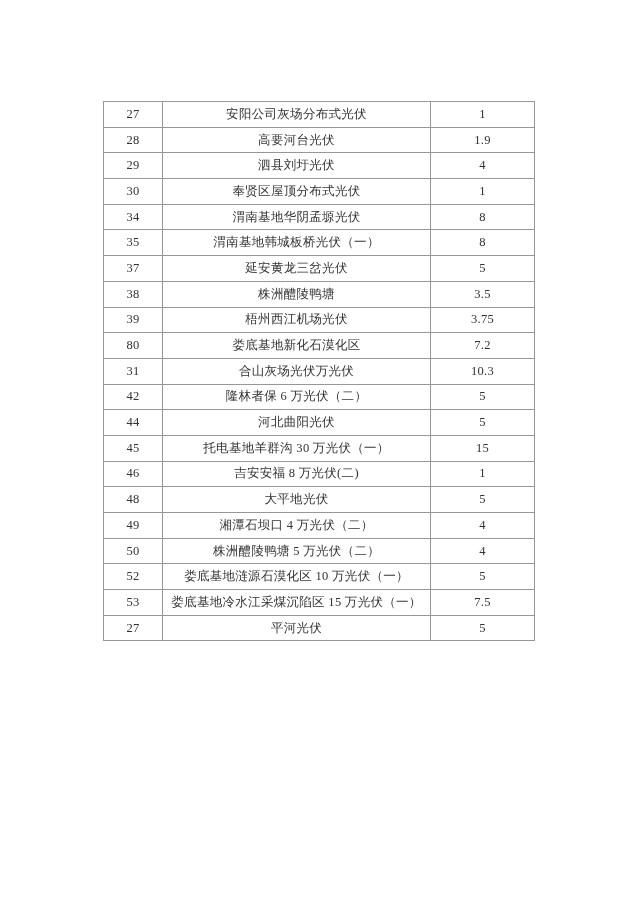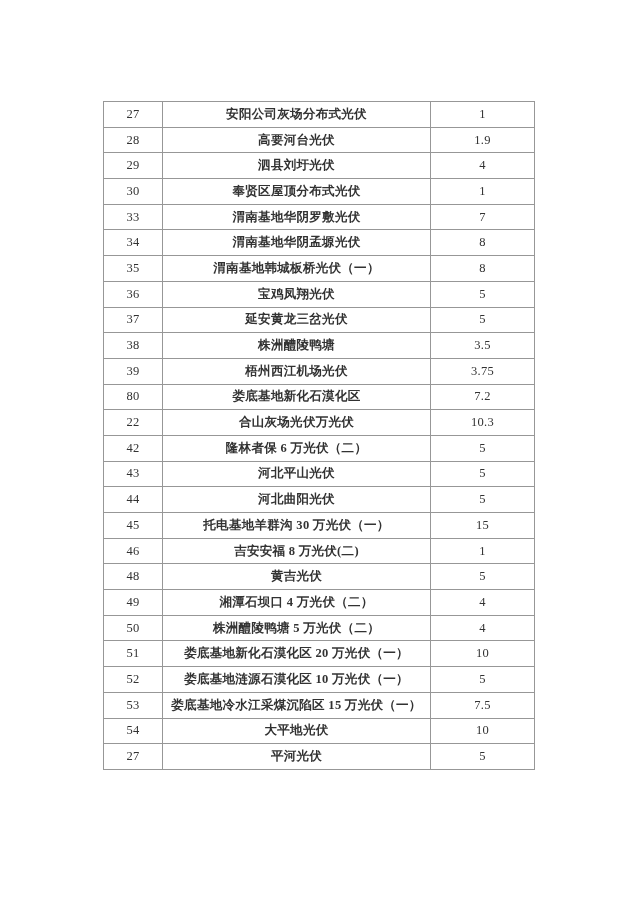--- a/index.html
+++ b/index.html
@@ -33,21 +33,21 @@
     padding: 0 2px;
     text-align: center;
     vertical-align: middle;
     font-size: 12.5px;
     color: #323232;
     letter-spacing: 0.3px;
     white-space: nowrap;
     overflow: hidden;
   }
   .col-no    { width: 59px; }
-  .col-name  { width: 268px; font-weight: bold; }
+  .col-name  { width: 268px; }
   .col-value { width: 104px; }
 </style>
 </head>
 <body>
 
 <div class="page">
   <table class="data-table">
     <colgroup>
       <col class="col-no">
       <col class="col-name">
@@ -68,38 +68,28 @@
           <td class="col-no">29</td>
           <td class="col-name">泗县刘圩光伏</td>
           <td class="col-value">4</td>
         </tr>
         <tr>
           <td class="col-no">30</td>
           <td class="col-name">奉贤区屋顶分布式光伏</td>
           <td class="col-value">1</td>
         </tr>
         <tr>
-          <td class="col-no">33</td>
-          <td class="col-name">渭南基地华阴罗敷光伏</td>
-          <td class="col-value">7</td>
-        </tr>
-        <tr>
           <td class="col-no">34</td>
           <td class="col-name">渭南基地华阴孟塬光伏</td>
           <td class="col-value">8</td>
         </tr>
         <tr>
           <td class="col-no">35</td>
           <td class="col-name">渭南基地韩城板桥光伏（一）</td>
           <td class="col-value">8</td>
-        </tr>
-        <tr>
-          <td class="col-no">36</td>
-          <td class="col-name">宝鸡凤翔光伏</td>
-          <td class="col-value">5</td>
         </tr>
         <tr>
           <td class="col-no">37</td>
           <td class="col-name">延安黄龙三岔光伏</td>
           <td class="col-value">5</td>
         </tr>
         <tr>
           <td class="col-no">38</td>
           <td class="col-name">株洲醴陵鸭塘</td>
           <td class="col-value">3.5</td>
@@ -108,83 +98,68 @@
           <td class="col-no">39</td>
           <td class="col-name">梧州西江机场光伏</td>
           <td class="col-value">3.75</td>
         </tr>
         <tr>
           <td class="col-no">80</td>
           <td class="col-name">娄底基地新化石漠化区</td>
           <td class="col-value">7.2</td>
         </tr>
         <tr>
-          <td class="col-no">22</td>
+          <td class="col-no">31</td>
           <td class="col-name">合山灰场光伏万光伏</td>
           <td class="col-value">10.3</td>
         </tr>
         <tr>
           <td class="col-no">42</td>
           <td class="col-name">隆林者保 6 万光伏（二）</td>
-          <td class="col-value">5</td>
-        </tr>
-        <tr>
-          <td class="col-no">43</td>
-          <td class="col-name">河北平山光伏</td>
           <td class="col-value">5</td>
         </tr>
         <tr>
           <td class="col-no">44</td>
           <td class="col-name">河北曲阳光伏</td>
           <td class="col-value">5</td>
         </tr>
         <tr>
           <td class="col-no">45</td>
           <td class="col-name">托电基地羊群沟 30 万光伏（一）</td>
           <td class="col-value">15</td>
         </tr>
         <tr>
           <td class="col-no">46</td>
           <td class="col-name">吉安安福 8 万光伏(二)</td>
           <td class="col-value">1</td>
         </tr>
         <tr>
           <td class="col-no">48</td>
-          <td class="col-name">黄吉光伏</td>
+          <td class="col-name">大平地光伏</td>
           <td class="col-value">5</td>
         </tr>
         <tr>
           <td class="col-no">49</td>
           <td class="col-name">湘潭石坝口 4 万光伏（二）</td>
           <td class="col-value">4</td>
         </tr>
         <tr>
           <td class="col-no">50</td>
           <td class="col-name">株洲醴陵鸭塘 5 万光伏（二）</td>
           <td class="col-value">4</td>
         </tr>
         <tr>
-          <td class="col-no">51</td>
-          <td class="col-name">娄底基地新化石漠化区 20 万光伏（一）</td>
-          <td class="col-value">10</td>
-        </tr>
-        <tr>
           <td class="col-no">52</td>
           <td class="col-name">娄底基地涟源石漠化区 10 万光伏（一）</td>
           <td class="col-value">5</td>
         </tr>
         <tr>
           <td class="col-no">53</td>
           <td class="col-name">娄底基地冷水江采煤沉陷区 15 万光伏（一）</td>
           <td class="col-value">7.5</td>
-        </tr>
-        <tr>
-          <td class="col-no">54</td>
-          <td class="col-name">大平地光伏</td>
-          <td class="col-value">10</td>
         </tr>
         <tr>
           <td class="col-no">27</td>
           <td class="col-name">平河光伏</td>
           <td class="col-value">5</td>
         </tr>
       </tbody>
   </table>
 </div>
 

